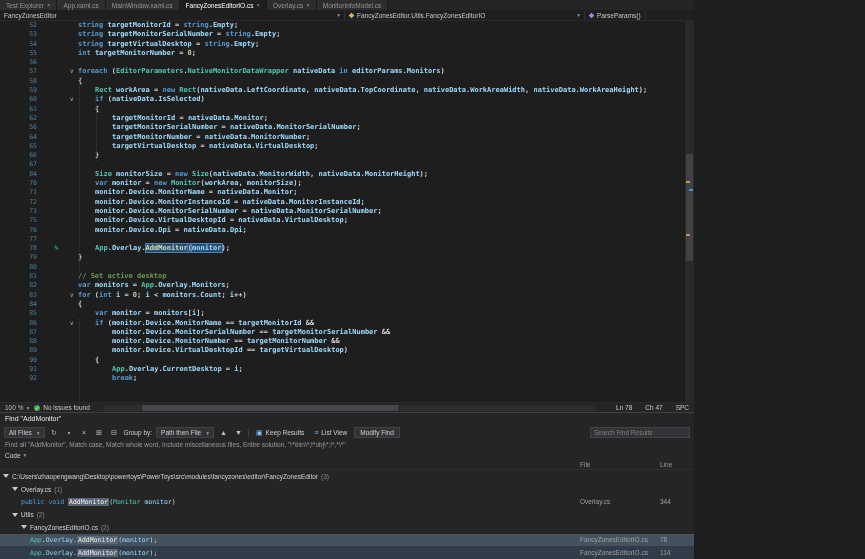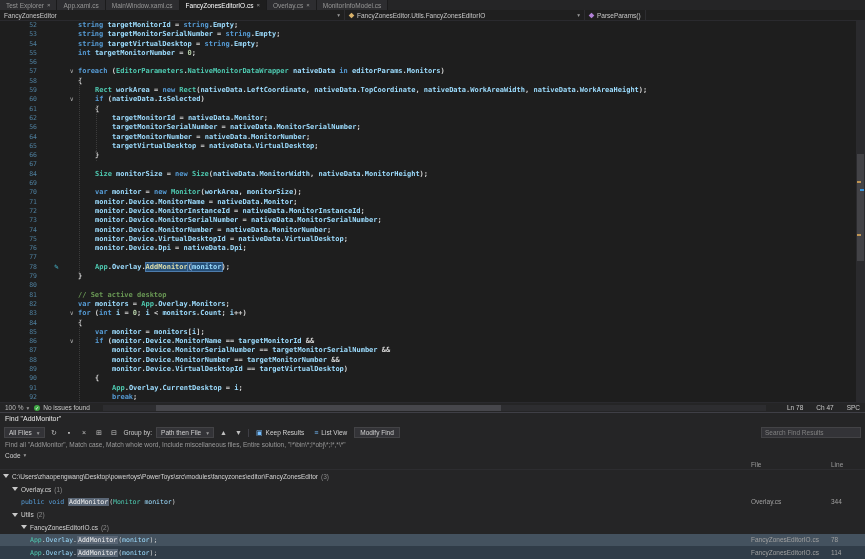--- a/index.html
+++ b/index.html
@@ -1,18 +1,18 @@
 <!DOCTYPE html>
 <html><head>
 <meta charset="utf-8">
 <style>
   * { margin:0; padding:0; box-sizing:border-box; }
   html,body { width:865px; height:559px; overflow:hidden; background:#1e1e1e;
               font-family:"Liberation Sans", sans-serif; }
-  .vs-root { position:relative; width:865px; height:559px; background:#737373; color:#c8c8c8; }
+  .vs-root { position:relative; width:694px; height:559px; background:#737373; color:#c8c8c8; }
 
   
   .tab-bar { display:flex; height:10px; background:#252526; font-size:6.5px; color:#969696; }
   .tab { display:flex; align-items:center; gap:3px; padding:0 6px; background:#2d2d30;
          border-right:1px solid #1b1b1c; white-space:nowrap; cursor:default; }
   .tab.active { background:#1e1e1e; color:#ffffff; }
   .tab .x { font-size:6px; color:#9a9a9a; }
 
   
   .breadcrumb { display:flex; align-items:stretch; height:11px; background:#1f1f1f;
@@ -228,48 +228,38 @@
           <span class="ln">67</span>
           <span class="mg"></span>
           <span class="code" style="padding-left: 0px;"></span>
         </div>
         <div class="code-line">
           <span class="ln">84</span>
           <span class="mg"></span>
           <span class="code" style="padding-left: 17px;"><span class="tk-t">Size</span><span class="tk-p"> </span><span class="tk-v">monitorSize</span><span class="tk-p"> = </span><span class="tk-k">new</span><span class="tk-p"> </span><span class="tk-t">Size</span><span class="tk-p">(</span><span class="tk-v">nativeData</span><span class="tk-p">.</span><span class="tk-m">MonitorWidth</span><span class="tk-p">, </span><span class="tk-v">nativeData</span><span class="tk-p">.</span><span class="tk-m">MonitorHeight</span><span class="tk-p">);</span></span>
         </div>
         <div class="code-line">
-          <span class="ln">69</span>
-          <span class="mg"></span>
-          <span class="code" style="padding-left: 0px;"></span>
-        </div>
-        <div class="code-line">
           <span class="ln">70</span>
           <span class="mg"></span>
           <span class="code" style="padding-left: 17px;"><span class="tk-k">var</span><span class="tk-p"> </span><span class="tk-v">monitor</span><span class="tk-p"> = </span><span class="tk-k">new</span><span class="tk-p"> </span><span class="tk-t">Monitor</span><span class="tk-p">(</span><span class="tk-v">workArea</span><span class="tk-p">, </span><span class="tk-v">monitorSize</span><span class="tk-p">);</span></span>
         </div>
         <div class="code-line">
           <span class="ln">71</span>
           <span class="mg"></span>
           <span class="code" style="padding-left: 17px;"><span class="tk-v">monitor</span><span class="tk-p">.</span><span class="tk-m">Device</span><span class="tk-p">.</span><span class="tk-m">MonitorName</span><span class="tk-p"> = </span><span class="tk-v">nativeData</span><span class="tk-p">.</span><span class="tk-m">Monitor</span><span class="tk-p">;</span></span>
         </div>
         <div class="code-line">
           <span class="ln">72</span>
           <span class="mg"></span>
           <span class="code" style="padding-left: 17px;"><span class="tk-v">monitor</span><span class="tk-p">.</span><span class="tk-m">Device</span><span class="tk-p">.</span><span class="tk-m">MonitorInstanceId</span><span class="tk-p"> = </span><span class="tk-v">nativeData</span><span class="tk-p">.</span><span class="tk-m">MonitorInstanceId</span><span class="tk-p">;</span></span>
         </div>
         <div class="code-line">
           <span class="ln">73</span>
           <span class="mg"></span>
           <span class="code" style="padding-left: 17px;"><span class="tk-v">monitor</span><span class="tk-p">.</span><span class="tk-m">Device</span><span class="tk-p">.</span><span class="tk-m">MonitorSerialNumber</span><span class="tk-p"> = </span><span class="tk-v">nativeData</span><span class="tk-p">.</span><span class="tk-m">MonitorSerialNumber</span><span class="tk-p">;</span></span>
-        </div>
-        <div class="code-line">
-          <span class="ln">74</span>
-          <span class="mg"></span>
-          <span class="code" style="padding-left: 17px;"><span class="tk-v">monitor</span><span class="tk-p">.</span><span class="tk-m">Device</span><span class="tk-p">.</span><span class="tk-m">MonitorNumber</span><span class="tk-p"> = </span><span class="tk-v">nativeData</span><span class="tk-p">.</span><span class="tk-m">MonitorNumber</span><span class="tk-p">;</span></span>
         </div>
         <div class="code-line">
           <span class="ln">75</span>
           <span class="mg"></span>
           <span class="code" style="padding-left: 17px;"><span class="tk-v">monitor</span><span class="tk-p">.</span><span class="tk-m">Device</span><span class="tk-p">.</span><span class="tk-m">VirtualDesktopId</span><span class="tk-p"> = </span><span class="tk-v">nativeData</span><span class="tk-p">.</span><span class="tk-m">VirtualDesktop</span><span class="tk-p">;</span></span>
         </div>
         <div class="code-line">
           <span class="ln">76</span>
           <span class="mg"></span>
           <span class="code" style="padding-left: 17px;"><span class="tk-v">monitor</span><span class="tk-p">.</span><span class="tk-m">Device</span><span class="tk-p">.</span><span class="tk-m">Dpi</span><span class="tk-p"> = </span><span class="tk-v">nativeData</span><span class="tk-p">.</span><span class="tk-m">Dpi</span><span class="tk-p">;</span></span>

